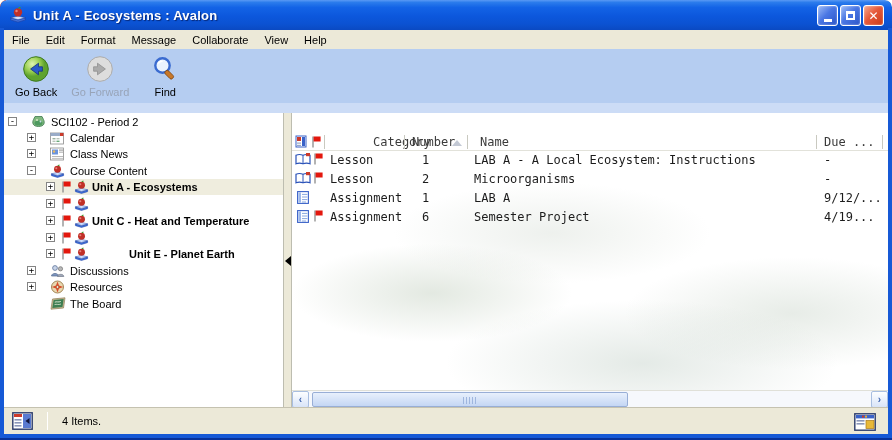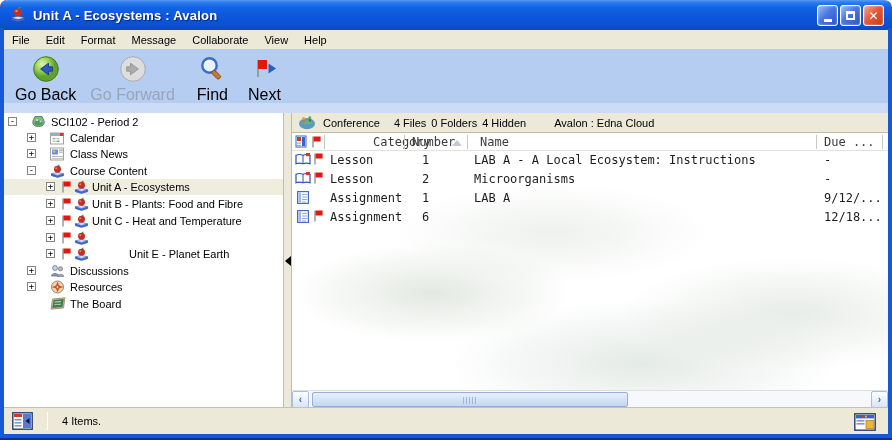--- a/index.html
+++ b/index.html
@@ -34,21 +34,21 @@
   
   #menubar{left:4px;top:30px;width:884px;height:19px;background:#ECE9D8;display:flex;align-items:center;
            font-size:11px;color:#000;z-index:3;}
   .menu-item{padding:2px 8px;white-space:nowrap;}
 
   
   #toolbar{left:4px;top:49px;width:884px;height:54px;background:#B5CDF1;display:flex;align-items:flex-start;padding:4px 0 0 6px;z-index:2;}
   #toolbar-strip{left:4px;top:103px;width:884px;height:10px;background:#CCDCF6;z-index:2;}
   .tbtn{display:flex;flex-direction:column;align-items:center;margin-right:4px;padding:1px 5px;}
   .tbtn .ticon{height:30px;display:flex;align-items:center;justify-content:center;}
-  .tbtn .tlabel{font-size:16px;color:#000;margin-top:2px;white-space:nowrap;}
+  .tbtn .tlabel{font-size:11px;color:#000;margin-top:2px;white-space:nowrap;}
   .tbtn.disabled .tlabel{color:#98A4B8;}
 
   
   #left-panel{left:4px;top:113px;width:279px;height:294px;background:#fff;overflow:hidden;z-index:1;}
   #splitter{left:283px;top:113px;width:9px;height:294px;background:#ECE9D8;border-left:1px solid #BDBDB0;border-right:1px solid #BDBDB0;z-index:1;}
   #splitter-arrow{position:absolute;left:1px;top:143px;width:0;height:0;border-top:5px solid transparent;border-bottom:5px solid transparent;border-right:6px solid #000;}
 
   #right-panel{left:292px;top:113px;width:596px;height:294px;z-index:1;overflow:hidden;
     background:
       radial-gradient(200px 70px at 140px 180px, rgba(188,202,184,.42), transparent 70%),
@@ -97,21 +97,21 @@
         background:repeating-linear-gradient(90deg,#9FB6DE 0 1px,transparent 1px 3px);}
 
   
   .trow{position:absolute;left:0;width:279px;height:16px;font-size:11px;color:#000;}
   .trow.sel{background:#EFEDDE;}
   .pm{position:absolute;top:3px;width:9px;height:9px;border:1px solid #848484;background:#fff;
       font-family:"DejaVu Sans Mono",monospace;font-size:9px;line-height:7px;text-align:center;color:#000;}
   .titem-icon{position:absolute;top:1px;}
   .tflag{position:absolute;top:2px;}
   .tlbl{position:absolute;top:2px;white-space:nowrap;}
-  .tlbl.bold{font-weight:normal;}
+  .tlbl.bold{font-weight:bold;}
 
   
   #statusbar{left:4px;top:407px;width:884px;height:27px;background:#ECE9D8;border-top:1px solid #C5C2B0;display:flex;align-items:center;z-index:3;}
   #status-panel-icon{margin-left:8px;}
   #status-sep{width:1px;height:18px;background:#ACA899;border-right:1px solid #fff;margin-left:14px;}
   #status-text{margin-left:14px;font-size:11px;color:#000;}
   #status-right-icon{position:absolute;right:12px;top:5px;}
 </style>
 </head>
 <body>
@@ -180,30 +180,20 @@
     <div class="tbtn" style="margin-left:8px;">
       <span class="ticon">
         <svg width="28" height="28" viewBox="0 0 28 28">
           <circle cx="11.5" cy="10.5" r="7.2" fill="#EAF3FE" stroke="#3A6BD0" stroke-width="2.4"></circle>
           <path d="M7.5 8 A5 5 0 0 1 11 6.2" stroke="#fff" stroke-width="1.6" fill="none" stroke-linecap="round"></path>
           <rect x="16.2" y="14.6" width="10" height="4.4" rx="1.8" transform="rotate(45 16.2 14.6)" fill="#C8782A" stroke="#7E4410" stroke-width="0.8"></rect>
         </svg>
       </span>
       <span class="tlabel">Find</span>
     </div>
-    <div class="tbtn" style="margin-left:6px;">
-      <span class="ticon">
-        <svg width="28" height="28" viewBox="0 0 28 28">
-          <line x1="8" y1="5" x2="8" y2="22" stroke="#909090" stroke-width="1.6"></line>
-          <rect x="8" y="5" width="9" height="9" fill="#E3170D"></rect>
-          <path d="M18.5 8.5 L26 13.5 L18.5 18.5 Z" fill="#2B59C8"></path>
-        </svg>
-      </span>
-      <span class="tlabel">Next</span>
-    </div>
   </div>
   <div class="abs" id="toolbar-strip"></div>
 
   <div class="abs" id="left-panel">
 
     <div class="trow" style="top:1px;">
       <span class="pm" style="left:4px;">-</span>
       <span class="titem-icon" style="left:27px;">
         <svg width="15" height="14" viewBox="0 0 15 14">
             <path d="M4 1.5 h7 l1.5 3 c1.5 3 1 7 -5 7 c-6 0 -6.5 -4 -5 -7 Z" fill="#7FB87E" stroke="#3F7A50" stroke-width="0.8"></path>
@@ -291,21 +281,20 @@
       </span>
       <span class="titem-icon" style="left:70px;">
         <svg width="15" height="15" viewBox="0 0 16 16">
             <path d="M1.5 10.5 8 12.4 14.5 10.5 14.5 12.4 8 14.4 1.5 12.4Z" fill="#3f6fd8" stroke="#1c3fa0" stroke-width="0.5"></path>
             <path d="M1.5 10.5 8 12.2 14.5 10.5 8 8.9Z" fill="#cfe0ff" stroke="#1c3fa0" stroke-width="0.5"></path>
             <circle cx="8" cy="5.6" r="3.7" fill="#c03028"></circle>
             <circle cx="6.7" cy="4.5" r="1.1" fill="#ee9088" opacity="0.85"></circle>
             <path d="M8 2.1 C8.5 0.8 9.9 0.6 10.6 1.1 10 2.2 8.8 2.5 8 2.1" fill="#3f9b2f"></path>
           </svg>
       </span>
-      <span class="tlbl bold" style="left:88px;">Unit B - Plants: Food and Fibre</span>
     </div>
 
     <div class="trow" style="top:100px;">
       <span class="pm" style="left:42px;">+</span>
       <span class="tflag" style="left:57px;">
         <svg width="11" height="12" viewBox="0 0 11 12">
             <line x1="2" y1="0.5" x2="2" y2="11.5" stroke="#8A8A8A" stroke-width="1.3"></line>
             <path d="M2.6 0.5 h7 v5 h-7 Z" fill="#E3170D"></path>
           </svg>
       </span>
@@ -397,35 +386,20 @@
       <span class="tlbl" style="left:66px;">The Board</span>
     </div>
   </div>
 
   <div class="abs" id="splitter">
     <div id="splitter-arrow"></div>
   </div>
 
   <div class="abs" id="right-panel">
 
-    <div id="conference-bar">
-      <svg id="conference-icon" width="18" height="15" viewBox="0 0 18 15">
-        <ellipse cx="9" cy="8.6" rx="8" ry="5.6" fill="#5A9CC0"></ellipse>
-        <path d="M3 7 C5 5.4 8 6.4 9.5 5.2 C11.5 6 13.5 5.6 15 7.2 C13 9.2 11 8.2 9 9.4 C7 8.6 4.6 9.4 3 7Z" fill="#6EB07E"></path>
-        <circle cx="5.5" cy="3.6" r="1.5" fill="#E8A040"></circle>
-          <rect x="4.6" y="5" width="1.9" height="2.6" fill="#C87828"></rect>
-        <circle cx="11.8" cy="2.8" r="1.5" fill="#58A858"></circle>
-          <rect x="10.9" y="4.2" width="1.9" height="2.6" fill="#3A7A3A"></rect>
-      </svg>
-      <span class="seg" id="conference-label">Conference</span>
-      <span class="seg" id="conference-files">4 Files</span>
-      <span class="seg" id="conference-folders">0 Folders</span>
-      <span class="seg" id="conference-hidden">4 Hidden</span>
-      <span class="seg" id="conference-owner">Avalon : Edna Cloud</span>
-    </div>
 
     <div id="column-header">
       <svg style="position:absolute;left:3px;top:2px;" width="13" height="13" viewBox="0 0 13 13">
           <rect x="1" y="1" width="10" height="11" fill="#fff" stroke="#3A62C8" stroke-width="1"></rect>
           <rect x="2" y="2" width="4" height="4" fill="#CC3A2A"></rect>
           <rect x="7" y="2" width="3" height="9" fill="#3A62C8"></rect>
           <rect x="2" y="7.5" width="4" height="1.2" fill="#98A8C8"></rect>
           <rect x="2" y="9.8" width="4" height="1.2" fill="#98A8C8"></rect>
         </svg>
       <svg style="position:absolute;left:19px;top:3px;" width="11" height="12" viewBox="0 0 11 12">
@@ -499,21 +473,22 @@
         <line x1="5" y1="6" x2="10.4" y2="6" stroke="#88A8E0" stroke-width="1"></line>
         <line x1="5" y1="8.6" x2="10.4" y2="8.6" stroke="#88A8E0" stroke-width="1"></line>
         <line x1="5" y1="11" x2="9" y2="11" stroke="#88A8E0" stroke-width="1"></line>
       </svg>
       <svg class="cell c-flag" width="11" height="12" viewBox="0 0 11 12">
           <line x1="2" y1="0.5" x2="2" y2="11.5" stroke="#8A8A8A" stroke-width="1.3"></line>
           <path d="M2.6 0.5 h7 v5 h-7 Z" fill="#E3170D"></path>
         </svg>
       <span class="cell c-cat">Assignment</span>
       <span class="cell c-num">6</span>
-      <span class="cell c-due">12/18...</span>
+      <span class="cell c-name">Semester Project</span>
+      <span class="cell c-due">4/19...</span>
     </div>
 
     <div id="hscroll">
       <div class="sbtn" id="hscroll-left">‹</div>
       <div id="hscroll-thumb">
         <div id="hscroll-grip"></div>
       </div>
       <div class="sbtn" id="hscroll-right">›</div>
     </div>
   </div>

